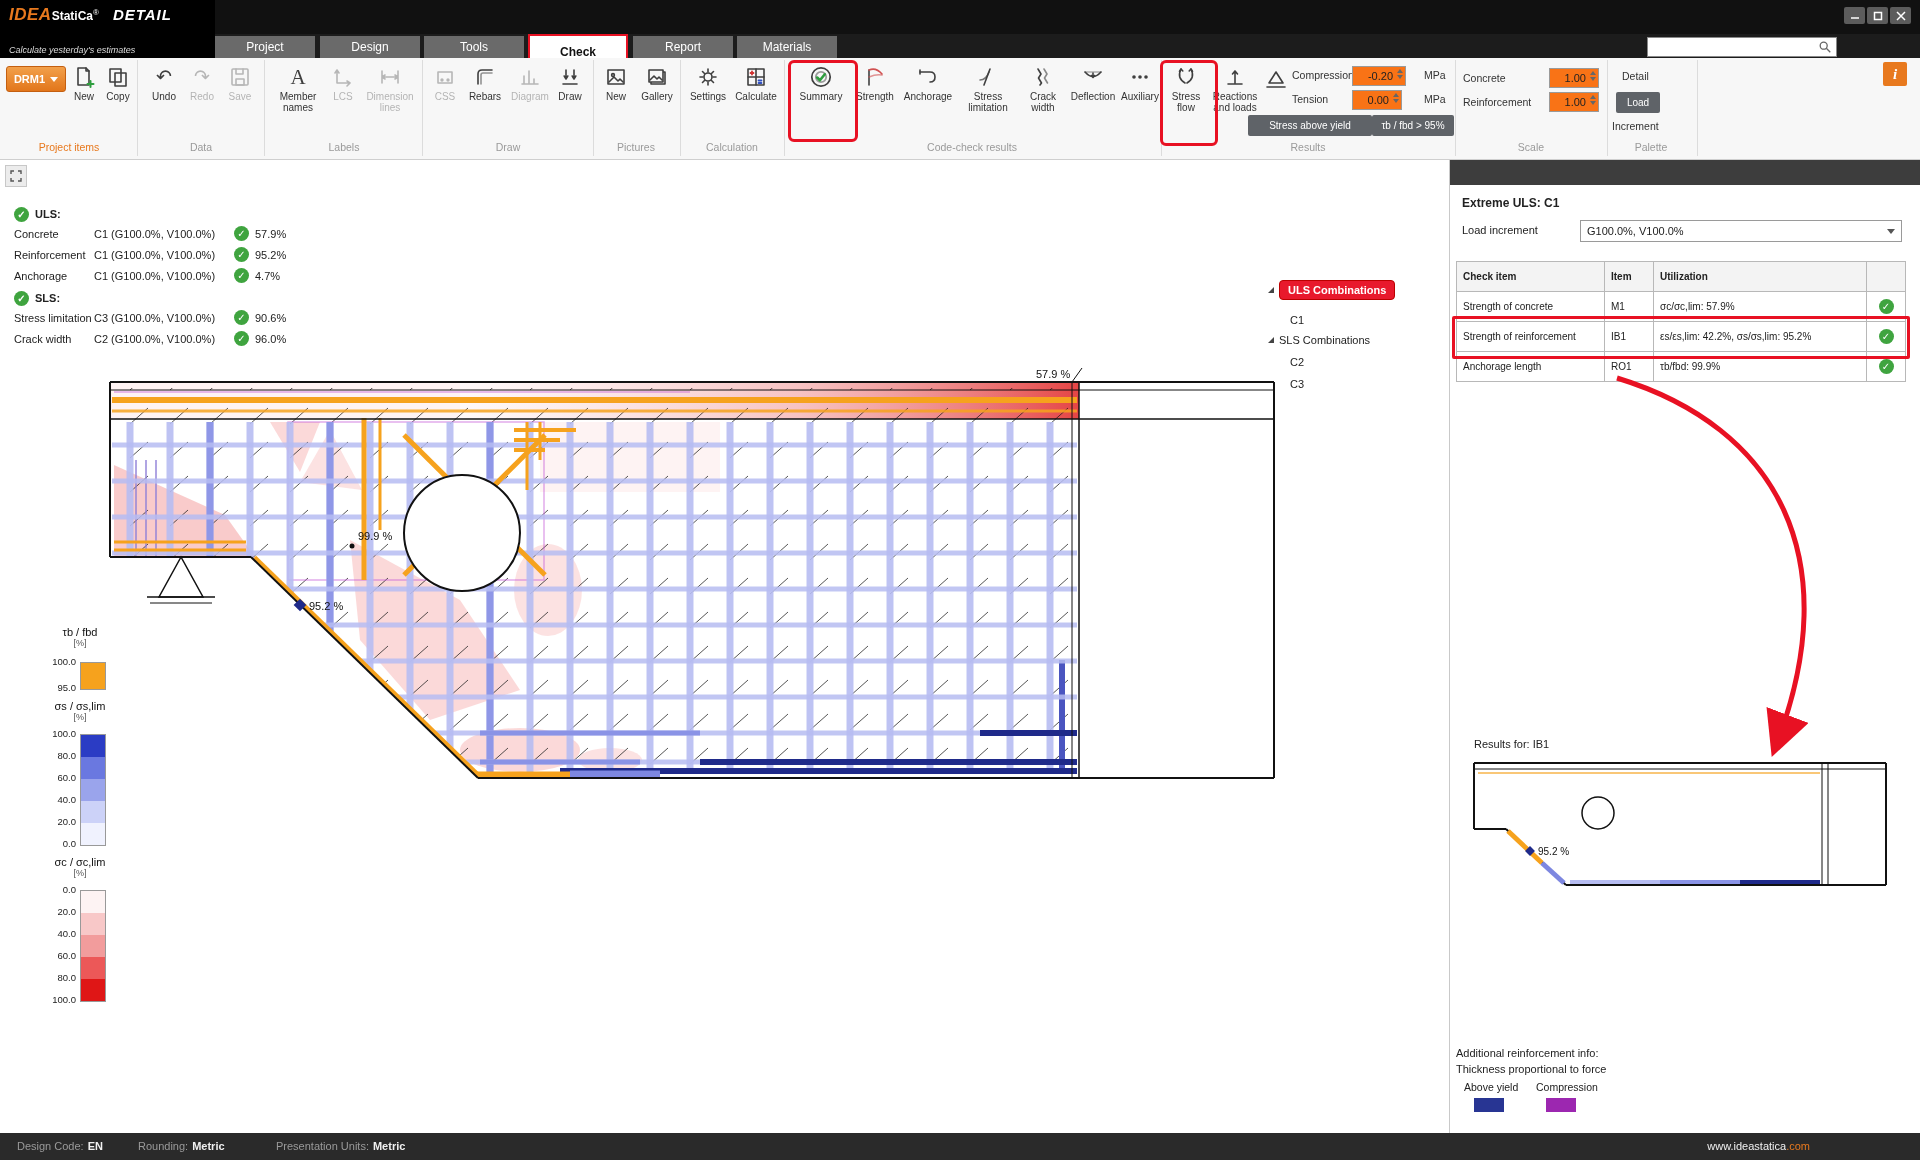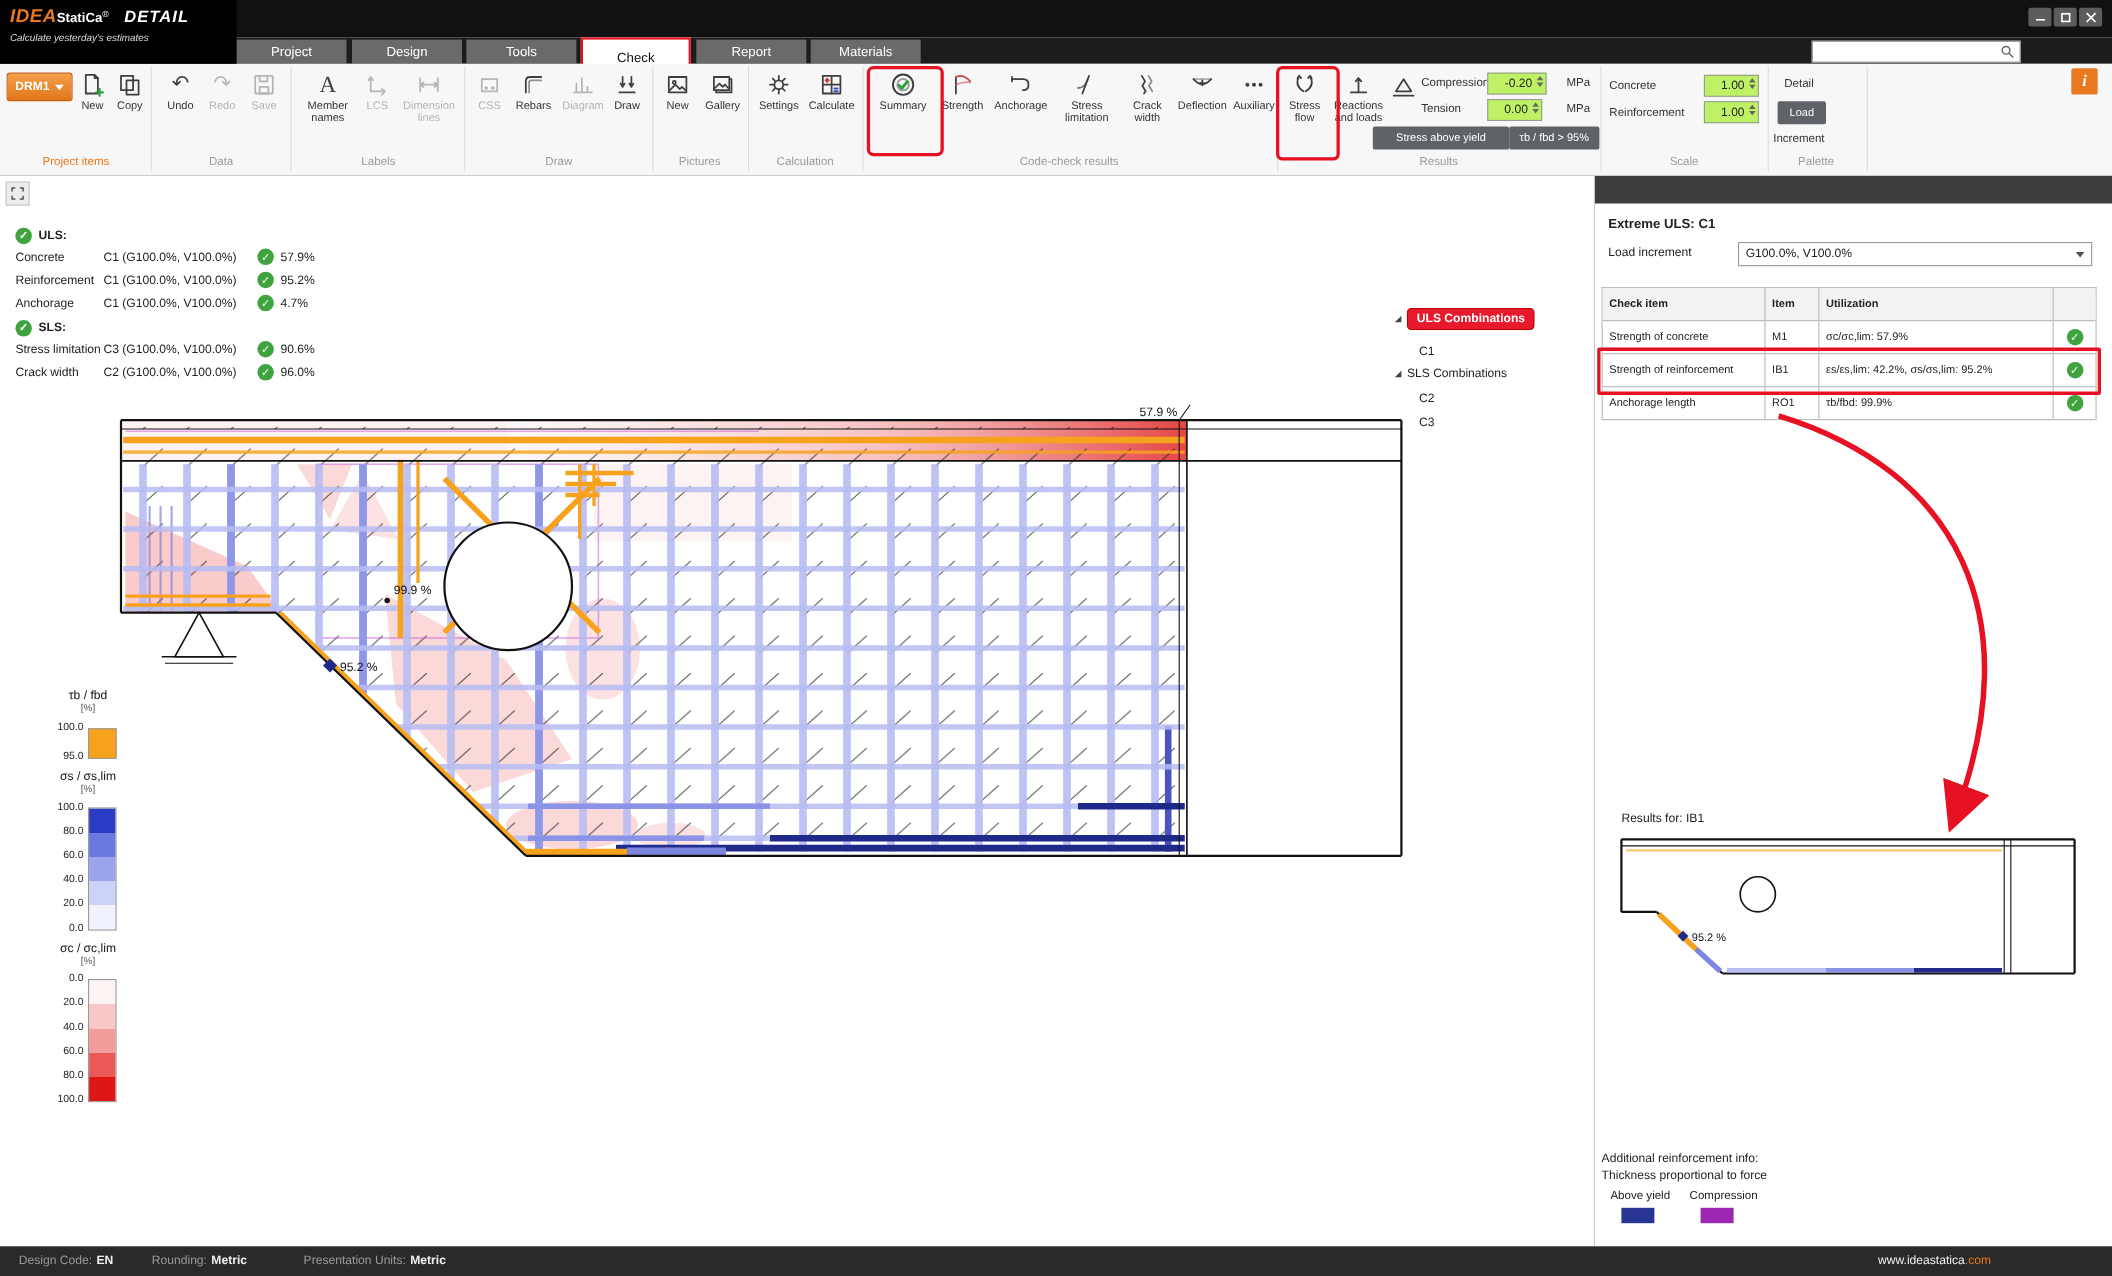--- a/index.html
+++ b/index.html
@@ -12,47 +12,47 @@
   .winbtn{position:absolute;top:7px;width:21px;height:17px;background:#5c5c5c;border-radius:2px;
           display:flex;align-items:center;justify-content:center;cursor:pointer}
   .winbtn svg{stroke:#fff;stroke-width:1.5;fill:none}
 
   
   .logo{position:absolute;left:0;top:0;width:215px;height:58px;background:#000;z-index:5;padding:5px 0 0 9px;box-sizing:border-box}
   .l-idea{color:#e8791e;font-weight:bold;font-style:italic;font-size:17px;letter-spacing:.5px}
   .l-st{color:#fff;font-weight:bold;font-size:12px}
   .l-reg{color:#fff;font-size:8px;vertical-align:super}
   .l-detail{color:#fff;font-weight:bold;font-style:italic;font-size:15px;margin-left:14px;letter-spacing:1px}
-  .logo-tag{color:#ddd;font-style:italic;font-size:9px;margin-top:4px}
+  .logo-tag{color:#ddd;font-style:italic;font-size:9px;margin-top:20px}
 
   
   .tabsrow{position:absolute;left:0;top:34px;width:1920px;height:24px;background:#1c1c1c}
   .tab{position:absolute;top:2px;height:22px;width:100px;background:#6a6a6a;color:#fff;
        display:flex;align-items:center;justify-content:center;font-size:12px;cursor:pointer}
-  .tab.active{background:#fff;color:#111;border:2px solid #e81123;top:0;height:36px;box-sizing:border-box;font-weight:normal}
+  .tab.active{background:#fff;color:#111;border:2px solid #e81123;top:0;height:36px;box-sizing:border-box;font-weight:bold}
   .searchbox{position:absolute;left:1647px;top:3px;width:184px;height:18px;background:#fff;border:1px solid #888;
              display:flex;align-items:center;justify-content:flex-end;padding-right:4px}
   .searchbox svg{stroke:#666;fill:none;stroke-width:1.5}
 
   
   .ribbon{position:absolute;left:0;top:58px;width:1920px;height:101px;background:#f7f7f7;border-bottom:1px solid #cfcfcf}
   .gsep{position:absolute;top:2px;width:1px;height:96px;background:#dcdcdc}
   .glabel{position:absolute;top:83px;height:14px;font-size:10.5px;color:#9a9a9a;text-align:center}
   .glabel.orange{color:#e8791e}
   .rbtn{position:absolute;display:flex;flex-direction:column;align-items:center;gap:1px;cursor:pointer;text-align:center}
   .rbtn .rlbl{font-size:10px;color:#333;line-height:1.1}
   .rbtn.dis{opacity:.35;cursor:default}
   .ri{height:26px;display:flex;align-items:center;justify-content:center}
   .ri svg{stroke:#3f3f3f;fill:none;stroke-width:1.6;stroke-linecap:round;stroke-linejoin:round}
   .ritext{font-size:19px;color:#3f3f3f;line-height:24px}
   .drm1{position:absolute;left:6px;top:8px;width:58px;height:24px;border-radius:3px;color:#fff;font-weight:bold;font-size:11px;
         background:linear-gradient(#f2a04a,#e2761b);display:flex;align-items:center;justify-content:center;gap:5px;cursor:pointer;border:1px solid #c45f10}
   .ddtri{width:0;height:0;border-left:4px solid transparent;border-right:4px solid transparent;border-top:5px solid #fff}
   .redbox{position:absolute;border:3px solid #e81123;border-radius:6px;pointer-events:none}
-  .field{position:absolute;height:20px;background:#bef264;border:1px solid #9a9a9a;display:flex;align-items:center;
+  .field{position:absolute;height:20px;background:#f97316;border:1px solid #9a9a9a;display:flex;align-items:center;
          justify-content:flex-end;padding-right:12px;font-size:11px;box-sizing:border-box;cursor:text}
   .spin{position:absolute;right:2px;top:2px;display:flex;flex-direction:column;gap:2px}
   .spin i{width:0;height:0;border-left:3.5px solid transparent;border-right:3.5px solid transparent;display:block}
   .spin .up{border-bottom:4px solid #666}.spin .dn{border-top:4px solid #666}
   .flabel{position:absolute;font-size:10.5px;color:#333}
   .toggle{position:absolute;height:21px;background:#5f6368;color:#fff;font-size:10px;border-radius:2px;
           display:flex;align-items:center;justify-content:center;padding:0 6px;box-sizing:border-box;cursor:pointer}
   .infobtn{position:absolute;left:1883px;top:62px;width:24px;height:24px;background:#e8791e;color:#fff;border-radius:2px;
            font-weight:bold;font-size:15px;font-family:"Liberation Serif",serif;font-style:italic;
            display:flex;align-items:center;justify-content:center;cursor:pointer;z-index:6}

